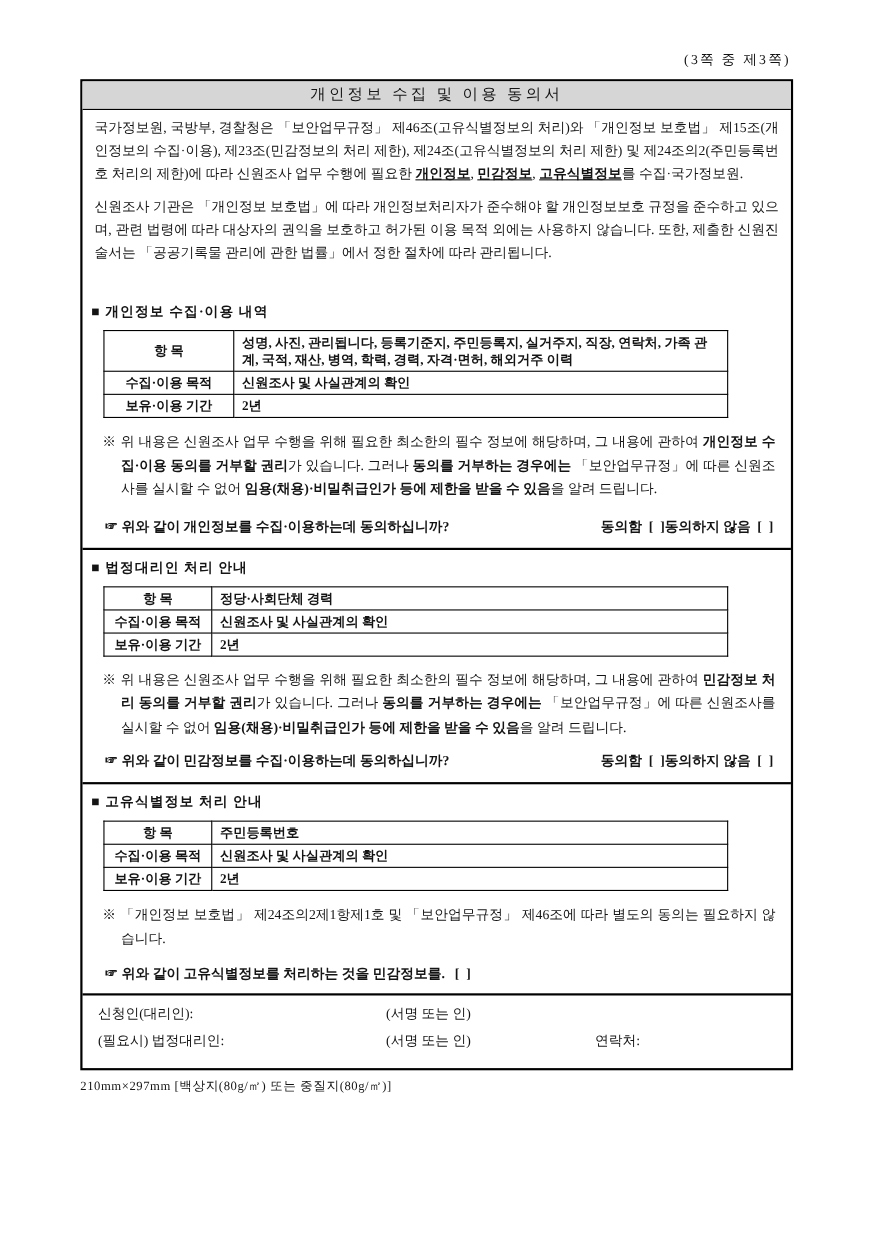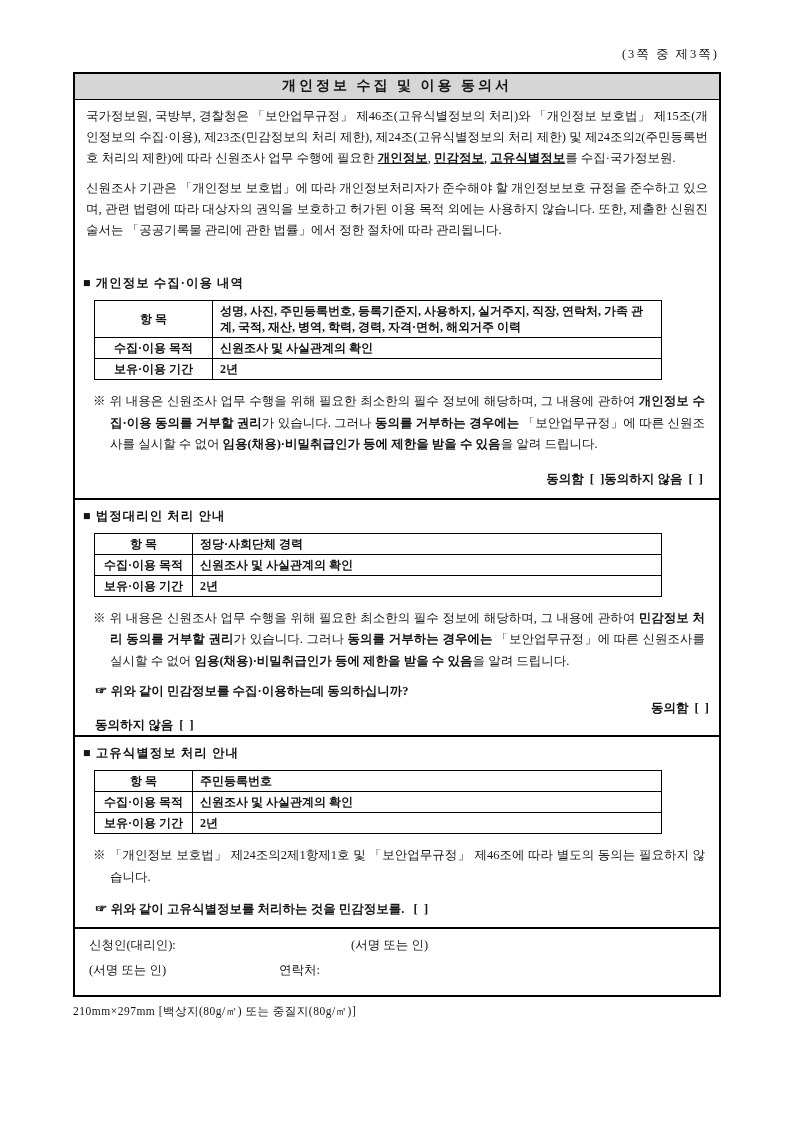--- a/index.html
+++ b/index.html
@@ -1,36 +1,36 @@
 <!DOCTYPE html>
 <html><head>
 <meta charset="utf-8">
 <style>
   * { margin:0; padding:0; box-sizing:border-box; }
   html,body { width:793px; height:1121px; background:#ffffff; overflow:hidden; }
   body { font-family:"Liberation Serif","DejaVu Serif",serif; color:#141414; }
   .page-wrap { width:648px; margin-left:73px; padding-top:46px; }
   .page-indicator { text-align:right; font-size:12.5px; letter-spacing:2px; margin-bottom:9px; padding-right:2px; }
   .form-box { border:2px solid #000; background:#fff; }
-  .title-bar { background:#d6d6d6; border-bottom:1px solid #000; text-align:center; font-weight:700; font-size:14px; letter-spacing:3px; padding:3px 0 4px; }
+  .title-bar { background:#d6d6d6; border-bottom:1px solid #000; text-align:center; font-weight:400; font-size:14px; letter-spacing:3px; padding:3px 0 4px; }
   .intro { padding:6px 11px 12px; font-size:12.5px; line-height:21px; text-align:justify; }
   .intro .p2 { margin-top:9px; }
   .section-header { font-weight:700; font-size:12.5px; padding:8px 8px 0; letter-spacing:1px; }
   .first-header { padding-top:22px; }
   .info-table { border-collapse:collapse; margin:8px 19px 6px; width:568px; table-layout:fixed;font-weight:bold; }
   .info-table td { border:1px solid #000; font-size:12px; line-height:16px; padding:2px 7px; vertical-align:middle; }
   .info-table td.lbl { width:118px; text-align:center; }
   .info-table.narrow td.lbl { width:98px; }
   .note { font-size:12.5px; line-height:21.5px; text-align:justify; padding:5px 14px 3px 35px; text-indent:-17px; }
   .b { font-weight:700; }
   .u { text-decoration:underline; }
   .consent-line { display:flex; align-items:baseline; font-weight:700; font-size:12.5px; padding:12px 10px 10px 20px; }
   .consent-line .opt-agree { margin-left:auto; white-space:nowrap; }
   .consent-line .opt-disagree { margin-right:6px; white-space:nowrap; }
-  .consent-line.tight { padding-top:8px; padding-bottom:1px;flex-direction:column; }
+  .consent-line.tight { padding-top:8px; padding-bottom:11px; }
   .box { white-space:pre; margin-left:6px; font-weight:700; }
   .divided { border-top:2px solid #000; }
   .confirm-line { font-weight:700; font-size:12.5px; padding:10px 10px 9px 20px; }
   .signature-block { border-top:2px solid #000; padding:4px 14px 12px; font-size:12.5px; }
   .date-line { text-align:right; padding:5px 28px 9px 0; }
   .date-line .dw1 { margin-left:34px; }
   .date-line .dw2 { margin-left:52px; }
   .date-line .dw3 { margin-left:42px; }
   .sig-row { display:flex; align-items:flex-end; padding:4px 0; }
   .sig-col1 { width:262px; display:inline-flex; }
@@ -54,34 +54,35 @@
       <p class="p1"><span>국가정보원, 국방부, 경찰청은 「보안업무규정」 제46조(고유식별정보의 처리)와 「개인정보 보호법」 제15조(개인정보의 수집·이용), 제23조(민감정보의 처리 제한), 제24조(고유식별정보의 처리 제한) 및 제24조의2(주민등록번호 처리의 제한)에 따라 신원조사 업무 수행에 필요한 </span><span class="b u">개인정보</span><span>, </span><span class="b u">민감정보</span><span>, </span><span class="b u">고유식별정보</span><span>를 수집·국가정보원.</span></p>
       <p class="p2">신원조사 기관은 「개인정보 보호법」에 따라 개인정보처리자가 준수해야 할 개인정보보호 규정을 준수하고 있으며, 관련 법령에 따라 대상자의 권익을 보호하고 허가된 이용 목적 외에는 사용하지 않습니다. 또한, 제출한 신원진술서는 「공공기록물 관리에 관한 법률」에서 정한 절차에 따라 관리됩니다.</p>
     </div>
 
     <section>
       <div class="section-header first-header">■ 개인정보 수집·이용 내역</div>
       <table class="info-table">
         <tbody>
             <tr>
           <td class="lbl">항 목</td>
-          <td class="val">성명, 사진, 주민등록번호, 등록기준지, 사용하지, 실거주지, 직장, 연락처, 가족 관계, 국적, 재산, 병역, 학력, 경력, 자격·면허, 해외거주 이력</td>
+          <td class="val">성명, 사진, 관리됩니다, 등록기준지, 주민등록지, 실거주지, 직장, 연락처, 가족 관계, 국적, 재산, 병역, 학력, 경력, 자격·면허, 해외거주 이력</td>
         </tr>
         <tr>
           <td class="lbl">수집·이용 목적</td>
           <td class="val">신원조사 및 사실관계의 확인</td>
         </tr>
         <tr>
           <td class="lbl">보유·이용 기간</td>
           <td class="val">2년</td>
         </tr>
       </tbody>
         </table>
       <div class="note"><span>※ 위 내용은 신원조사 업무 수행을 위해 필요한 최소한의 필수 정보에 해당하며, 그 내용에 관하여 </span><span class="b">개인정보 수집·이용 동의를 거부할 권리</span><span>가 있습니다. 그러나 </span><span class="b">동의를 거부하는 경우에는</span><span> 「보안업무규정」에 따른 신원조사를 실시할 수 없어 </span><span class="b">임용(채용)·비밀취급인가 등에 제한을 받을 수 있음</span><span>을 알려 드립니다.</span></div>
       <div class="consent-line">
+        <span class="consent-q">☞ 위와 같이 개인정보를 수집·이용하는데 동의하십니까?</span>
         <span class="opt-agree">
           <span>동의함</span><span class="box">[  ]</span>
         </span>
         <span class="opt-disagree">
           <span>동의하지 않음</span><span class="box">[  ]</span>
         </span>
       </div>
     </section>
 
     <section class="divided">
@@ -141,20 +142,24 @@
 
     <div class="signature-block">
       <div class="sig-row">
         <span class="sig-col1">
           <span>신청인(대리인):</span>
           <span class="sig-field"></span>
         </span>
         <span class="sig-col2">(서명 또는 인)</span>
       </div>
       <div class="sig-row">
+        <span class="sig-col1">
+          <span>(필요시) 법정대리인:</span>
+          <span class="sig-field"></span>
+        </span>
         <span class="sig-col2">(서명 또는 인)</span>
         <span class="contact-group">
           <span>연락처:</span>
           <span class="sig-field"></span>
         </span>
       </div>
     </div>
 
   </div>
 

